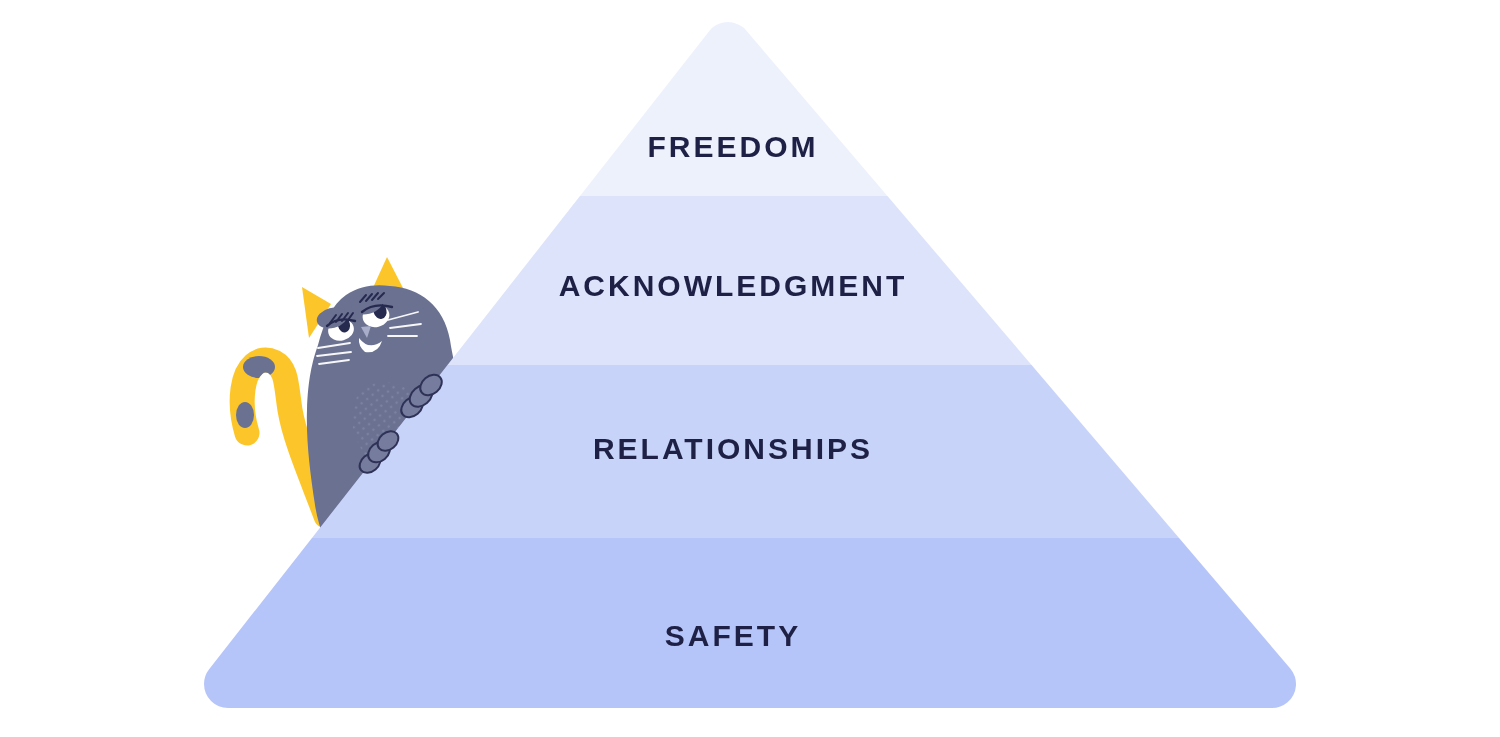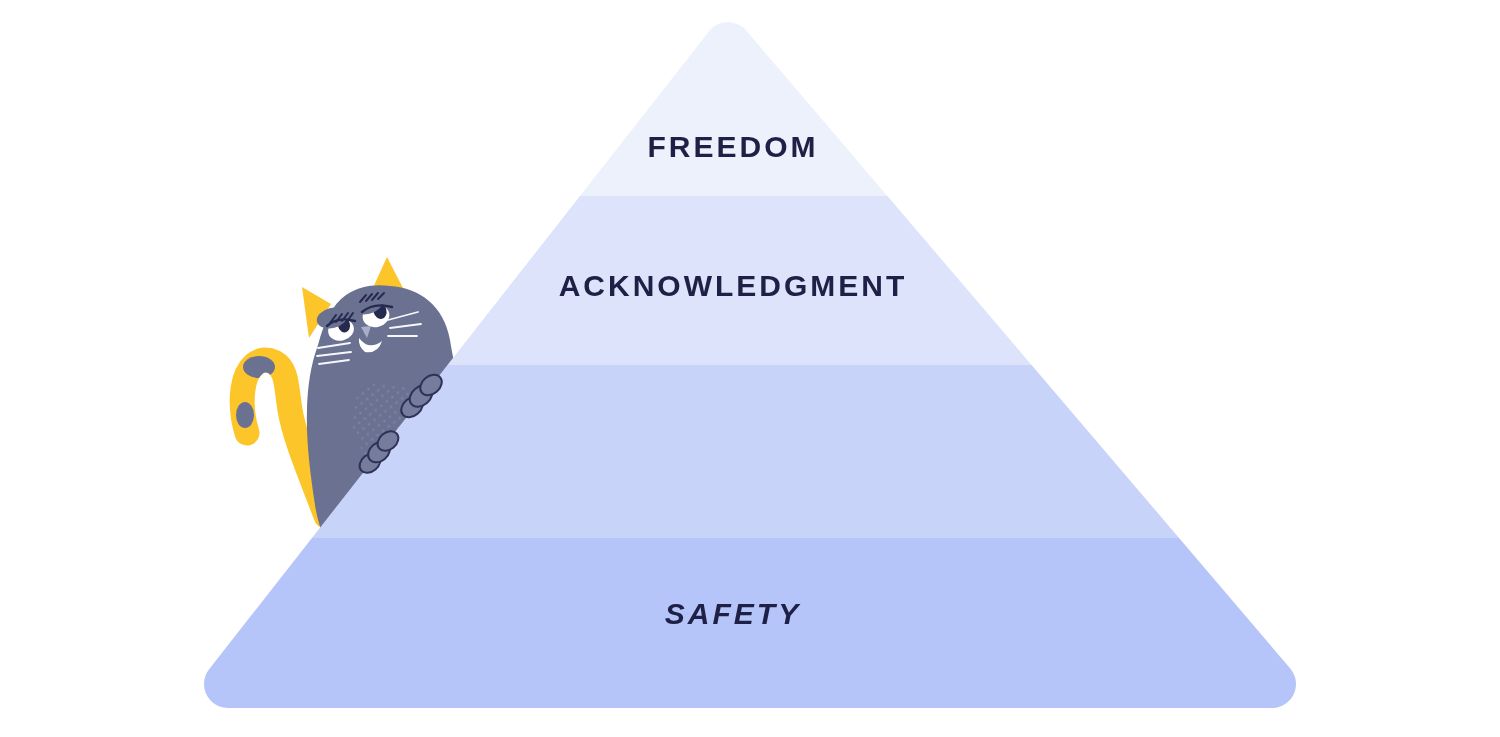--- a/index.html
+++ b/index.html
@@ -36,21 +36,21 @@
     text-align: center;
     font-weight: 700;
     font-size: 30px;
     line-height: 36px;
     letter-spacing: 3px;
     color: #1E2145;
   }
   .label-freedom        { top: 129px; }
   .label-acknowledgment { top: 268px; }
   .label-relationships  { top: 431px; }
-  .label-safety         { top: 596px; font-style: italic; }
+  .label-safety         { top: 618px; }
 </style>
 </head>
 <body>
 
 <div class="stage">
 
   <svg width="1500" height="737" viewBox="0 0 1500 737">
     <defs>
       <pattern id="bellyDots" width="7" height="7" patternUnits="userSpaceOnUse">
         <circle cx="2" cy="2" r="1.3" fill="#7E84A4"></circle>
@@ -144,16 +144,17 @@
     <g fill="#767C9D" stroke="#2E3257" stroke-width="2">
       <ellipse cx="370" cy="463" rx="11.5" ry="8.5" transform="rotate(-40 370 463)"></ellipse>
       <ellipse cx="379" cy="452" rx="12" ry="9" transform="rotate(-40 379 452)"></ellipse>
       <ellipse cx="388" cy="441" rx="11.5" ry="8.5" transform="rotate(-40 388 441)"></ellipse>
     </g>
   </svg>
 
   <div class="labels">
     <div class="level-label label-freedom">FREEDOM</div>
     <div class="level-label label-acknowledgment">ACKNOWLEDGMENT</div>
+    <div class="level-label label-relationships">RELATIONSHIPS</div>
     <div class="level-label label-safety">SAFETY</div>
   </div>
 
 </div>
 
 </body></html>

